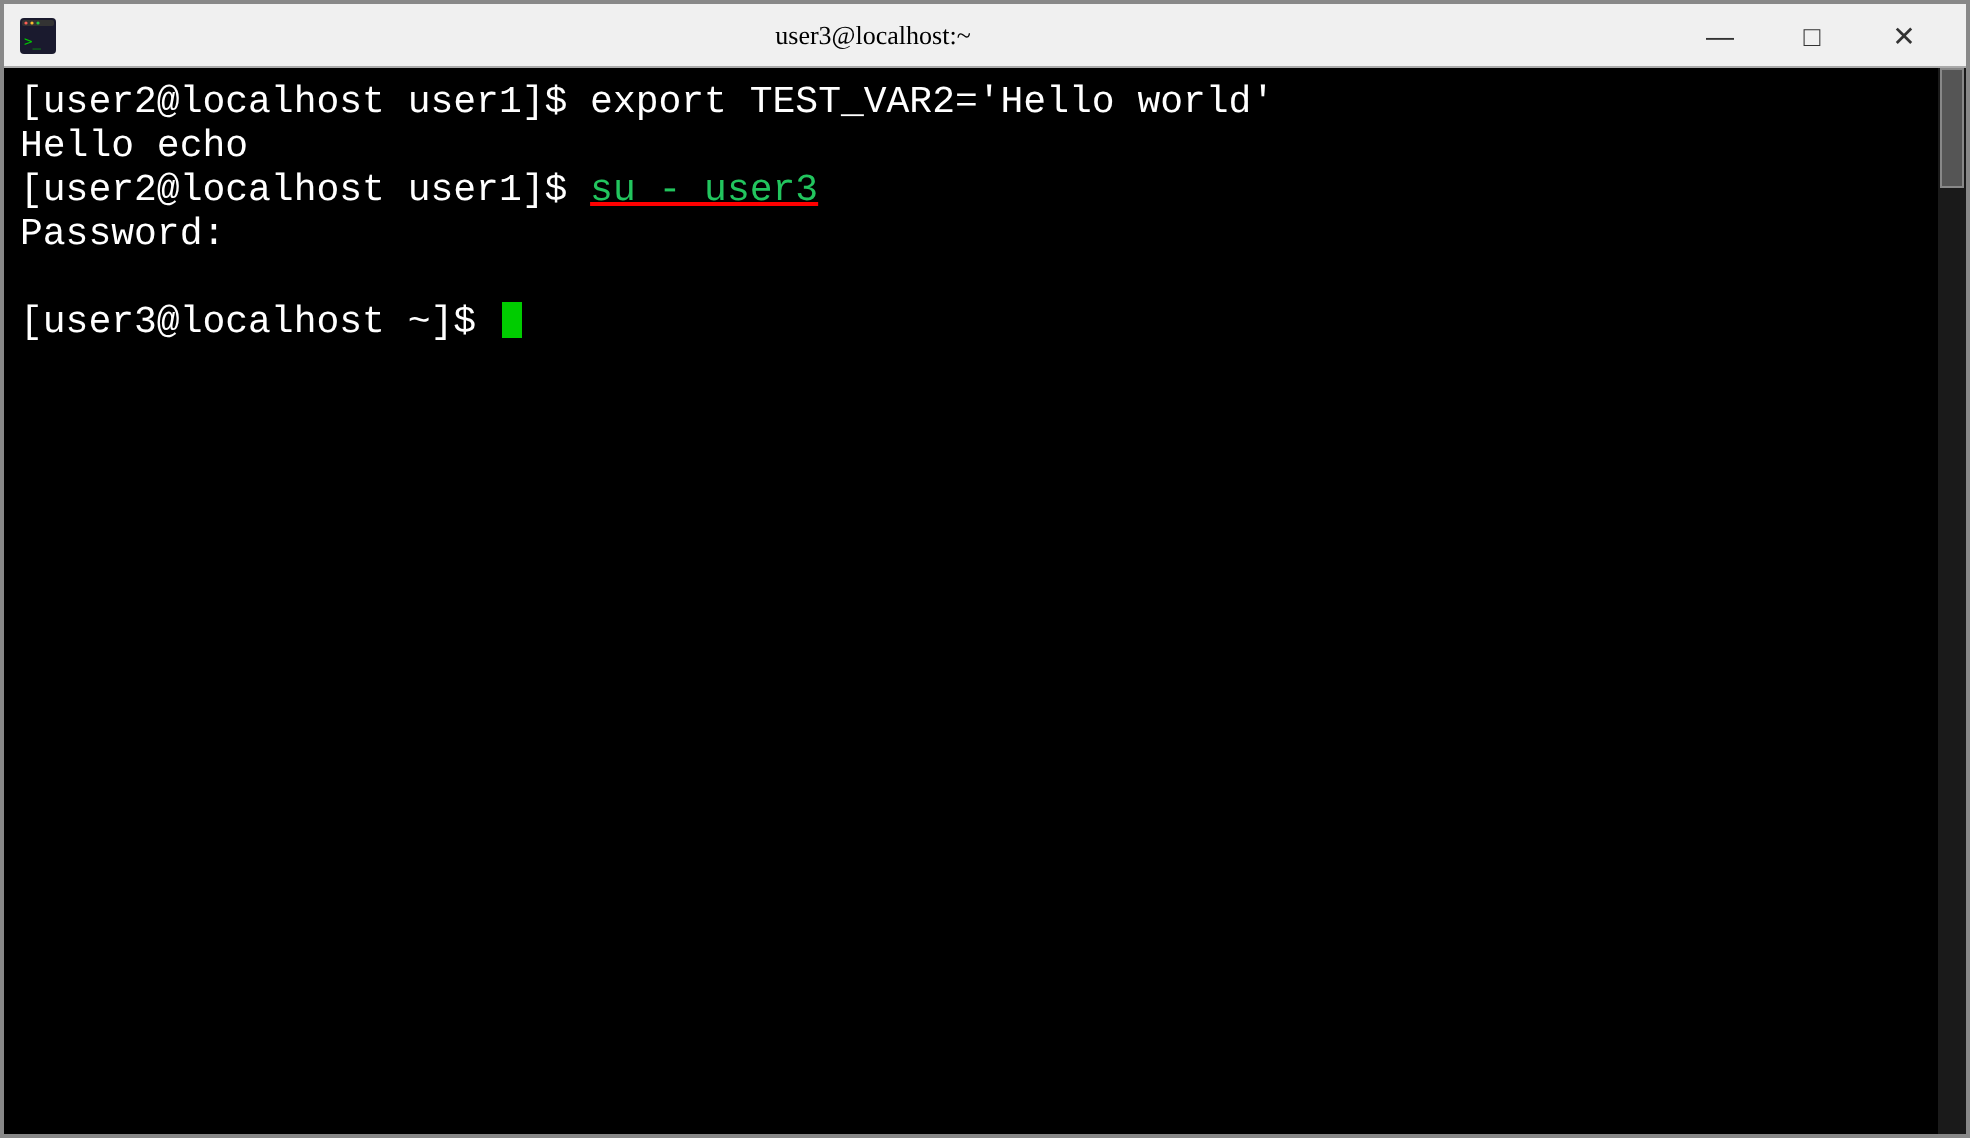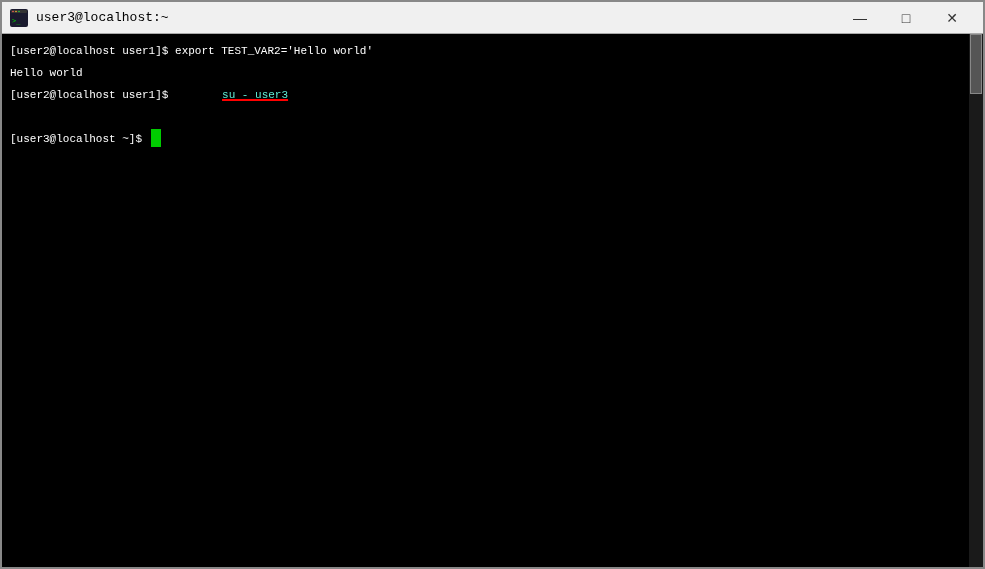--- a/index.html
+++ b/index.html
@@ -34,23 +34,24 @@
 
     .title-bar-icon {
       width: 18px;
       height: 18px;
       margin-right: 8px;
       flex-shrink: 0;
     }
 
     .title-bar-text {
       flex: 1;
-      font-family: Liberation Mono, monospace;
+      font-family: Liberation Serif, serif;
       font-size: 13px;
       color: #000;
+      text-align: center;
     }
 
     .title-bar-buttons {
       display: flex;
       gap: 0;
     }
 
     .title-btn {
       width: 46px;
       height: 32px;
@@ -67,44 +68,43 @@
 
     .terminal-body {
       flex: 1;
       background: #000;
       padding: 6px 8px;
       overflow: hidden;
       position: relative;
     }
 
     .terminal-line {
-      font-size: 11px;
+      font-size: 19px;
       line-height: 22px;
       color: #fff;
       white-space: pre;
     }
 
     .prompt-user2 {
       color: #fff;
     }
 
     .cmd-text {
       color: #fff;
     }
 
     .output-text {
       color: #fff;
     }
 
     .su-highlight {
-      color: #5eead4;
+      color: #22c55e;
       text-decoration: underline;
       text-decoration-color: red;
       text-decoration-thickness: 2px;
-      margin-left: 47px;
     }
 
     .cursor {
       display: inline-block;
       width: 10px;
       height: 18px;
       background: #00cc00;
       vertical-align: middle;
       margin-left: 2px;
       position: relative;
@@ -151,24 +151,25 @@
       <button class="title-btn">□</button>
       <button class="title-btn close">✕</button>
     </div>
   </div>
 
   <div class="terminal-body">
 
     <div class="terminal-line"><span class="prompt-user2">[user2@localhost user1]$ </span><span class="cmd-text">export TEST_VAR2='Hello world'</span></div>
 
 
-    <div class="terminal-line"><span class="output-text">Hello world</span></div>
+    <div class="terminal-line"><span class="output-text">Hello echo</span></div>
 
     <div class="terminal-line"><span class="prompt-user2">[user2@localhost user1]$ </span><span class="su-highlight">su - user3</span></div>
 
+    <div class="terminal-line"><span class="output-text">Password:</span></div>
 
 
     <div class="terminal-line"><span class="output-text">&nbsp;</span></div>
 
     <div class="terminal-line"><span class="prompt-user2">[user3@localhost ~]$ </span><span class="cursor"></span></div>
 
     <div class="scrollbar">
       <div class="scrollbar-thumb"></div>
     </div>
   </div>

